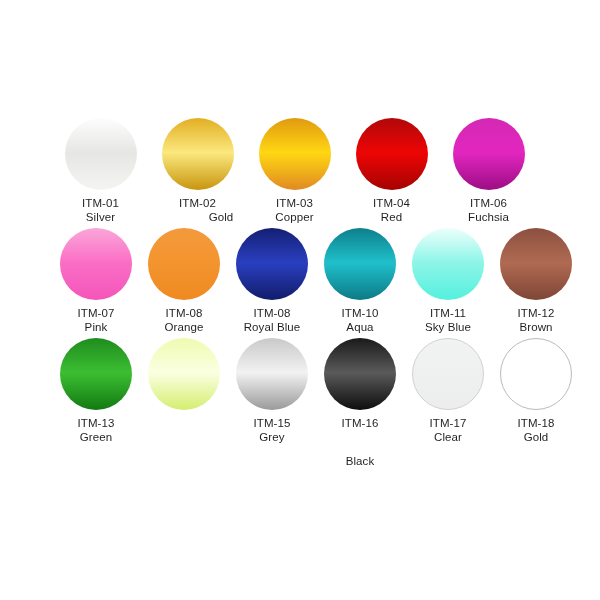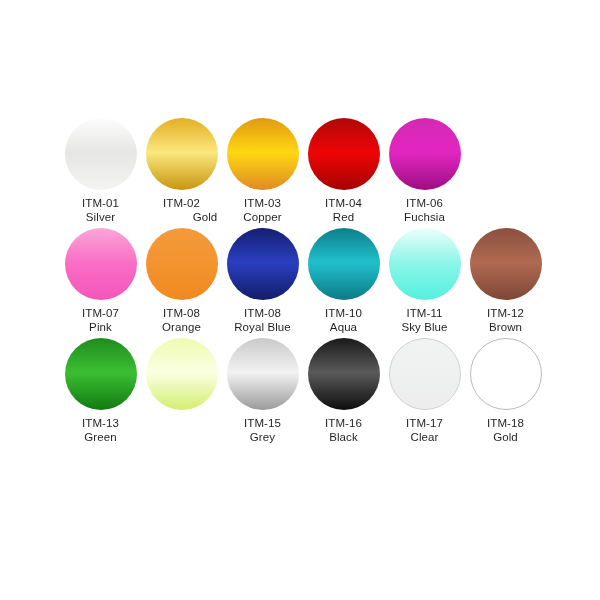--- a/index.html
+++ b/index.html
@@ -28,21 +28,21 @@
     top: 118px;
     width: 490px;
     display: flex;
     flex-direction: column;
     row-gap: 4px;
   }
 
   .row {
     display: flex;
     flex-direction: row;
-    column-gap: 0px;
+    column-gap: 16px;
   }
 
   .swatch-cell {
     width: 81px;
     display: flex;
     flex-direction: column;
     align-items: center;
     box-sizing: border-box;
   }
 
@@ -210,21 +210,21 @@
           <span class="code" style="color: rgb(35, 31, 32);">ITM-15</span>
           <span class="name" style="color: rgb(35, 31, 32);">Grey</span>
         </div>
       </div>
       <div class="swatch-cell">
         <div class="disc-wrap">
           <div class="disc" title="ITM-16 Black" style="background: linear-gradient(rgb(26, 26, 26) 0%, rgb(90, 90, 90) 48%, rgb(13, 13, 13) 100%); border: none;"></div>
         </div>
         <div class="caption">
           <span class="code" style="color: rgb(35, 31, 32);">ITM-16</span>
-          <span class="name" style="color: rgb(35, 31, 32);">Black</span>
+          <span class="name" style="color: rgb(35, 31, 32); margin-top: 24px;">Black</span>
         </div>
       </div>
       <div class="swatch-cell">
         <div class="disc-wrap">
           <div class="disc" title="ITM-17 Clear" style="background: linear-gradient(rgb(241, 242, 242) 0%, rgb(239, 240, 240) 48%, rgb(237, 237, 237) 100%); border: 1px solid rgb(207, 209, 209);"></div>
         </div>
         <div class="caption">
           <span class="code" style="color: rgb(35, 31, 32);">ITM-17</span>
           <span class="name" style="color: rgb(35, 31, 32);">Clear</span>
         </div>

